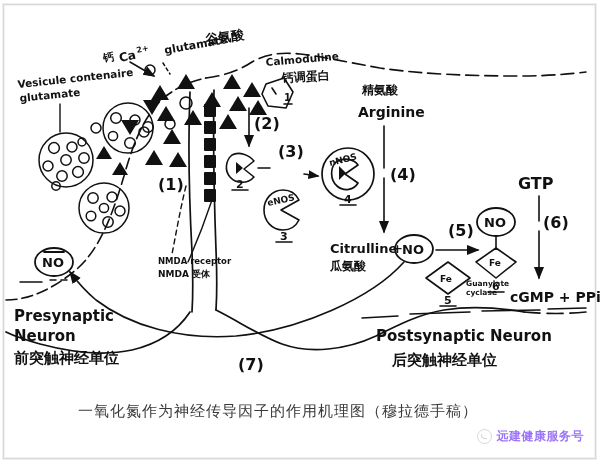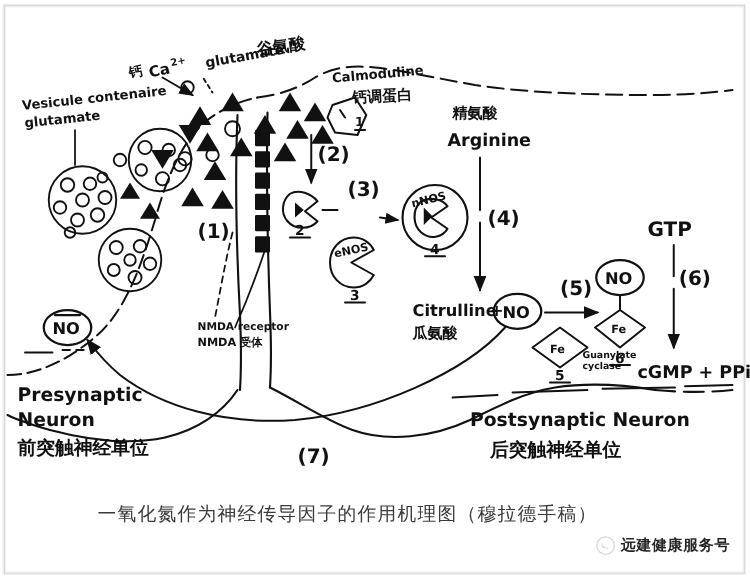--- a/index.html
+++ b/index.html
@@ -43,21 +43,21 @@
     color:#3a3a3a;
     letter-spacing:1px;
     white-space:nowrap;
   }
   .watermark{
     position:absolute;
     right:16px;top:428px;
     display:flex;align-items:center;gap:5px;
     font-family:"DejaVu Sans", sans-serif;
     font-size:12px;
-    color:#000000;
+    color:#8b5cf6;
     font-weight:700;
     letter-spacing:0.5px;
     opacity:.85;
   }
   .wm-logo{
     width:13px;height:13px;border:1.4px solid #cfcfcf;border-radius:50%;
     display:inline-block;position:relative;
   }
   .wm-logo:after{
     content:"";position:absolute;left:3px;top:4px;

